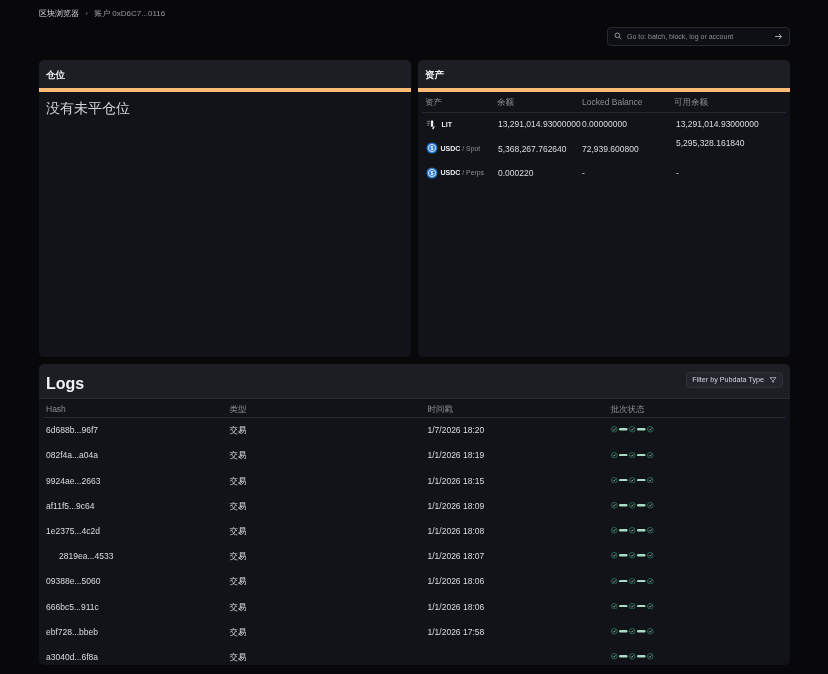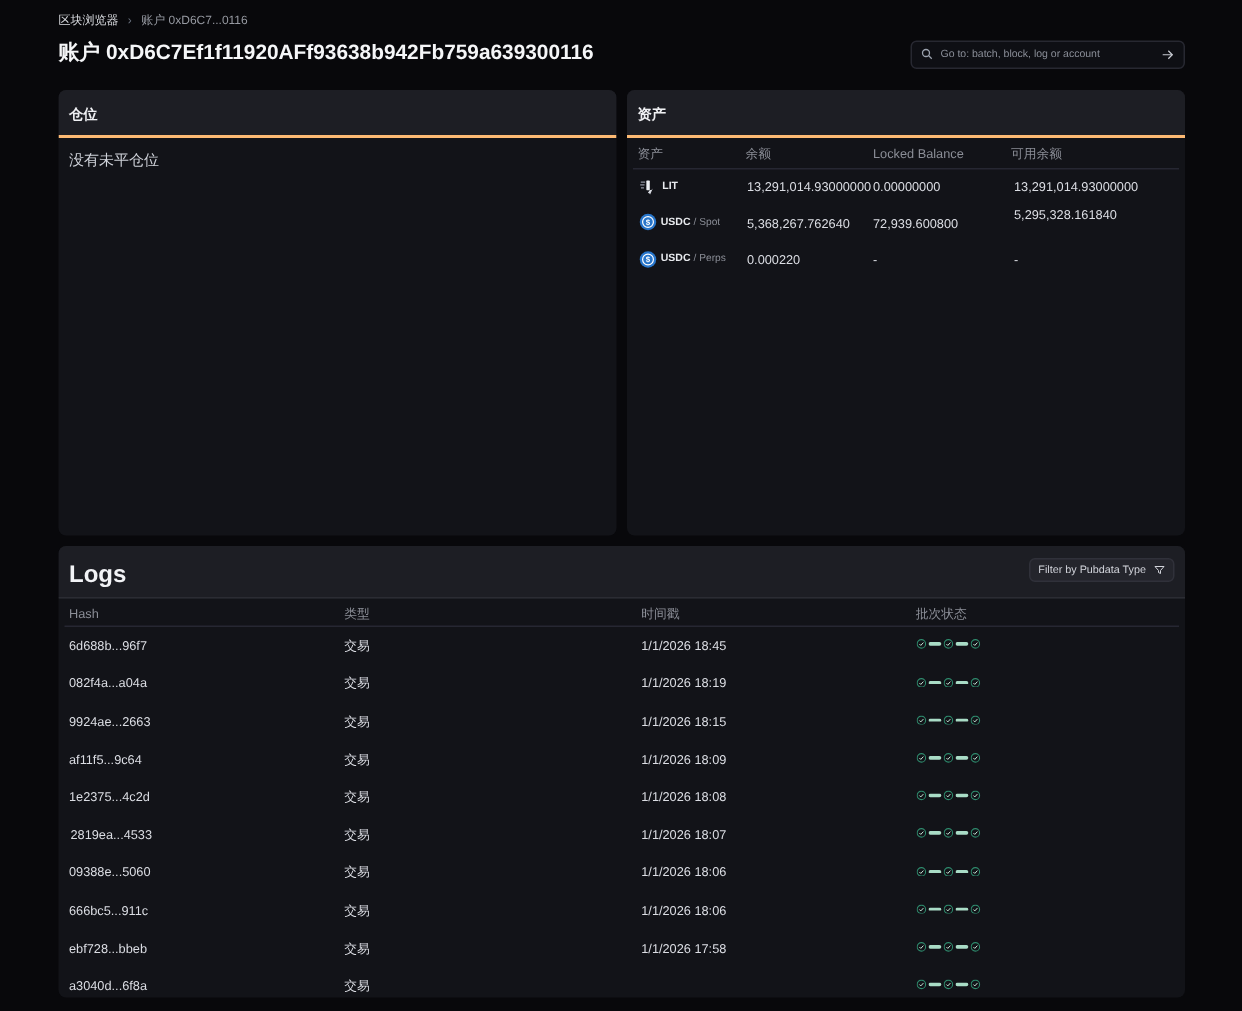--- a/index.html
+++ b/index.html
@@ -12,23 +12,23 @@
   h1 { position:absolute; left:39px; top:26px; font-size:13.9px; font-weight:700; color:#f5f6f8; }
   .search { position:absolute; left:607px; top:26.5px; width:183px; height:19px;
     background:#0e0f14; border:1px solid #272831; border-radius:4px;
     display:flex; align-items:center; padding:0 6px; }
   .search .ph { color:#8a8e98; font-size:7px; flex:1; margin-left:5px; }
   .search svg { flex:none; }
   .panel { position:absolute; background:#121318; border-radius:5px; overflow:hidden; }
   .p-left  { left:39px;  top:59.5px; width:372px; height:297px; }
   .p-right { left:418px; top:59.5px; width:372px; height:297px; }
   .p-logs  { left:39px;  top:364px;  width:751px; height:301px; }
-  .phead { height:32.5px; background:#1d1e24; border-bottom:2px solid #fdba74;
+  .phead { height:32.5px; background:#1d1e24; border-bottom:4px solid #fdba74;
     display:flex; align-items:center; padding:2.5px 7px 0; font-size:9.5px; font-weight:600; color:#eff0f3; }
-  .empty { padding:8px 7px; font-size:10px; color:#cfd2d9; }
+  .empty { padding:8px 7px; font-size:14px; color:#cfd2d9; }
   .cell { position:absolute; font-size:8.5px; white-space:nowrap; }
   .hdr { color:#8b8e97; }
   .aname { display:flex; align-items:center; }
   .aname .nm { font-size:7px; font-weight:600; color:#e8eaee; margin-left:2.5px; }
   .aname .sub { font-size:6.8px; color:#8b8e97; margin-left:2px; }
   .hline { position:absolute; left:4px; right:4px; height:1px; background:#262732; }
   .logs-head { position:absolute; left:0; top:0; width:751px; height:34.5px; background:#1d1e24;
     border-bottom:1px solid #2b2c33; }
   .logs-title { position:absolute; left:7px; top:11px; font-size:16px; font-weight:700; color:#f2f3f6; }
   .filter-btn { position:absolute; right:7px; top:7.5px; height:16px; background:#24252c;
@@ -36,21 +36,20 @@
     padding:0 5px; font-size:7.2px; color:#d2d4db; }
   .filter-btn svg { margin-left:5px; }
   .status { position:absolute; display:flex; align-items:center; }
   .status svg { display:block; }
   .dash { margin:0 1.5px; }
 </style>
 </head>
 <body>
 <div class="wrap">
   <div class="crumb">区块浏览器 <span class="sep">›</span> <span class="dim">账户 0xD6C7...0116</span></div>
-  <h1>账户 0xD6C7Ef1f11920AFf93638b942Fb759a639300116</h1>
   <div class="search">
     <svg width="8" height="8" viewBox="0 0 24 24" fill="none" stroke="#9ca3af" stroke-width="2.6">
         <circle cx="10" cy="10" r="7"></circle>
         <line x1="15.5" y1="15.5" x2="21.5" y2="21.5"></line>
       </svg>
     <span class="ph">Go to: batch, block, log or account</span>
     <svg width="9" height="9" viewBox="0 0 24 24" fill="none" stroke="#c9ccd3" stroke-width="2.2">
         <line x1="3" y1="12" x2="20" y2="12"></line>
         <polyline points="13,5 20,12 13,19"></polyline>
       </svg>
@@ -116,21 +115,21 @@
       </span>
     </div>
     <div class="cell hdr" style="left:7px; top:39.5px;">Hash</div>
     <div class="cell hdr" style="left:190.5px; top:39.5px;">类型</div>
     <div class="cell hdr" style="left:388.5px; top:39.5px;">时间戳</div>
     <div class="cell hdr" style="left:571.5px; top:39.5px;">批次状态</div>
     <div class="hline" style="top:53px;"></div>
 
     <div class="cell" style="left:7px; top:61.099999999999994px;">6d688b...96f7</div>
     <div class="cell" style="left:190.5px; top:61.099999999999994px;">交易</div>
-    <div class="cell" style="left:388.5px; top:61.099999999999994px;">1/1/2026 18:45</div>
+    <div class="cell" style="left:388.5px; top:61.099999999999994px;">1/7/2026 18:20</div>
     <div class="status" style="left:572px; top:62.39999999999999px;">
         <svg width="6.5" height="6.5" viewBox="0 0 12 12" fill="none">
           <circle cx="6" cy="6" r="5.2" stroke="#2e8a6c" stroke-width="1.3"></circle>
           <path d="M3.6 6.2 L5.3 7.9 L8.5 4.4" stroke="#cdeedd" stroke-width="1.2" fill="none"></path>
         </svg>
         <svg class="dash" width="8.5" height="2.5" viewBox="0 0 8.5 2.5">
           <rect width="8.5" height="2.5" rx="1.2" fill="#a9dcc6"></rect>
         </svg>
         <svg width="6.5" height="6.5" viewBox="0 0 12 12" fill="none">
           <circle cx="6" cy="6" r="5.2" stroke="#2e8a6c" stroke-width="1.3"></circle>
@@ -229,21 +228,21 @@
           <path d="M3.6 6.2 L5.3 7.9 L8.5 4.4" stroke="#cdeedd" stroke-width="1.2" fill="none"></path>
         </svg>
         <svg class="dash" width="8.5" height="2.5" viewBox="0 0 8.5 2.5">
           <rect width="8.5" height="2.5" rx="1.2" fill="#a9dcc6"></rect>
         </svg>
         <svg width="6.5" height="6.5" viewBox="0 0 12 12" fill="none">
           <circle cx="6" cy="6" r="5.2" stroke="#2e8a6c" stroke-width="1.3"></circle>
           <path d="M3.6 6.2 L5.3 7.9 L8.5 4.4" stroke="#cdeedd" stroke-width="1.2" fill="none"></path>
         </svg>
       </div>
-    <div class="cell" style="left:8px; top:187.1px;">2819ea...4533</div>
+    <div class="cell" style="left:20px; top:187.1px;">2819ea...4533</div>
     <div class="cell" style="left:190.5px; top:187.1px;">交易</div>
     <div class="cell" style="left:388.5px; top:187.1px;">1/1/2026 18:07</div>
     <div class="status" style="left:572px; top:188.4px;">
         <svg width="6.5" height="6.5" viewBox="0 0 12 12" fill="none">
           <circle cx="6" cy="6" r="5.2" stroke="#2e8a6c" stroke-width="1.3"></circle>
           <path d="M3.6 6.2 L5.3 7.9 L8.5 4.4" stroke="#cdeedd" stroke-width="1.2" fill="none"></path>
         </svg>
         <svg class="dash" width="8.5" height="2.5" viewBox="0 0 8.5 2.5">
           <rect width="8.5" height="2.5" rx="1.2" fill="#a9dcc6"></rect>
         </svg>

